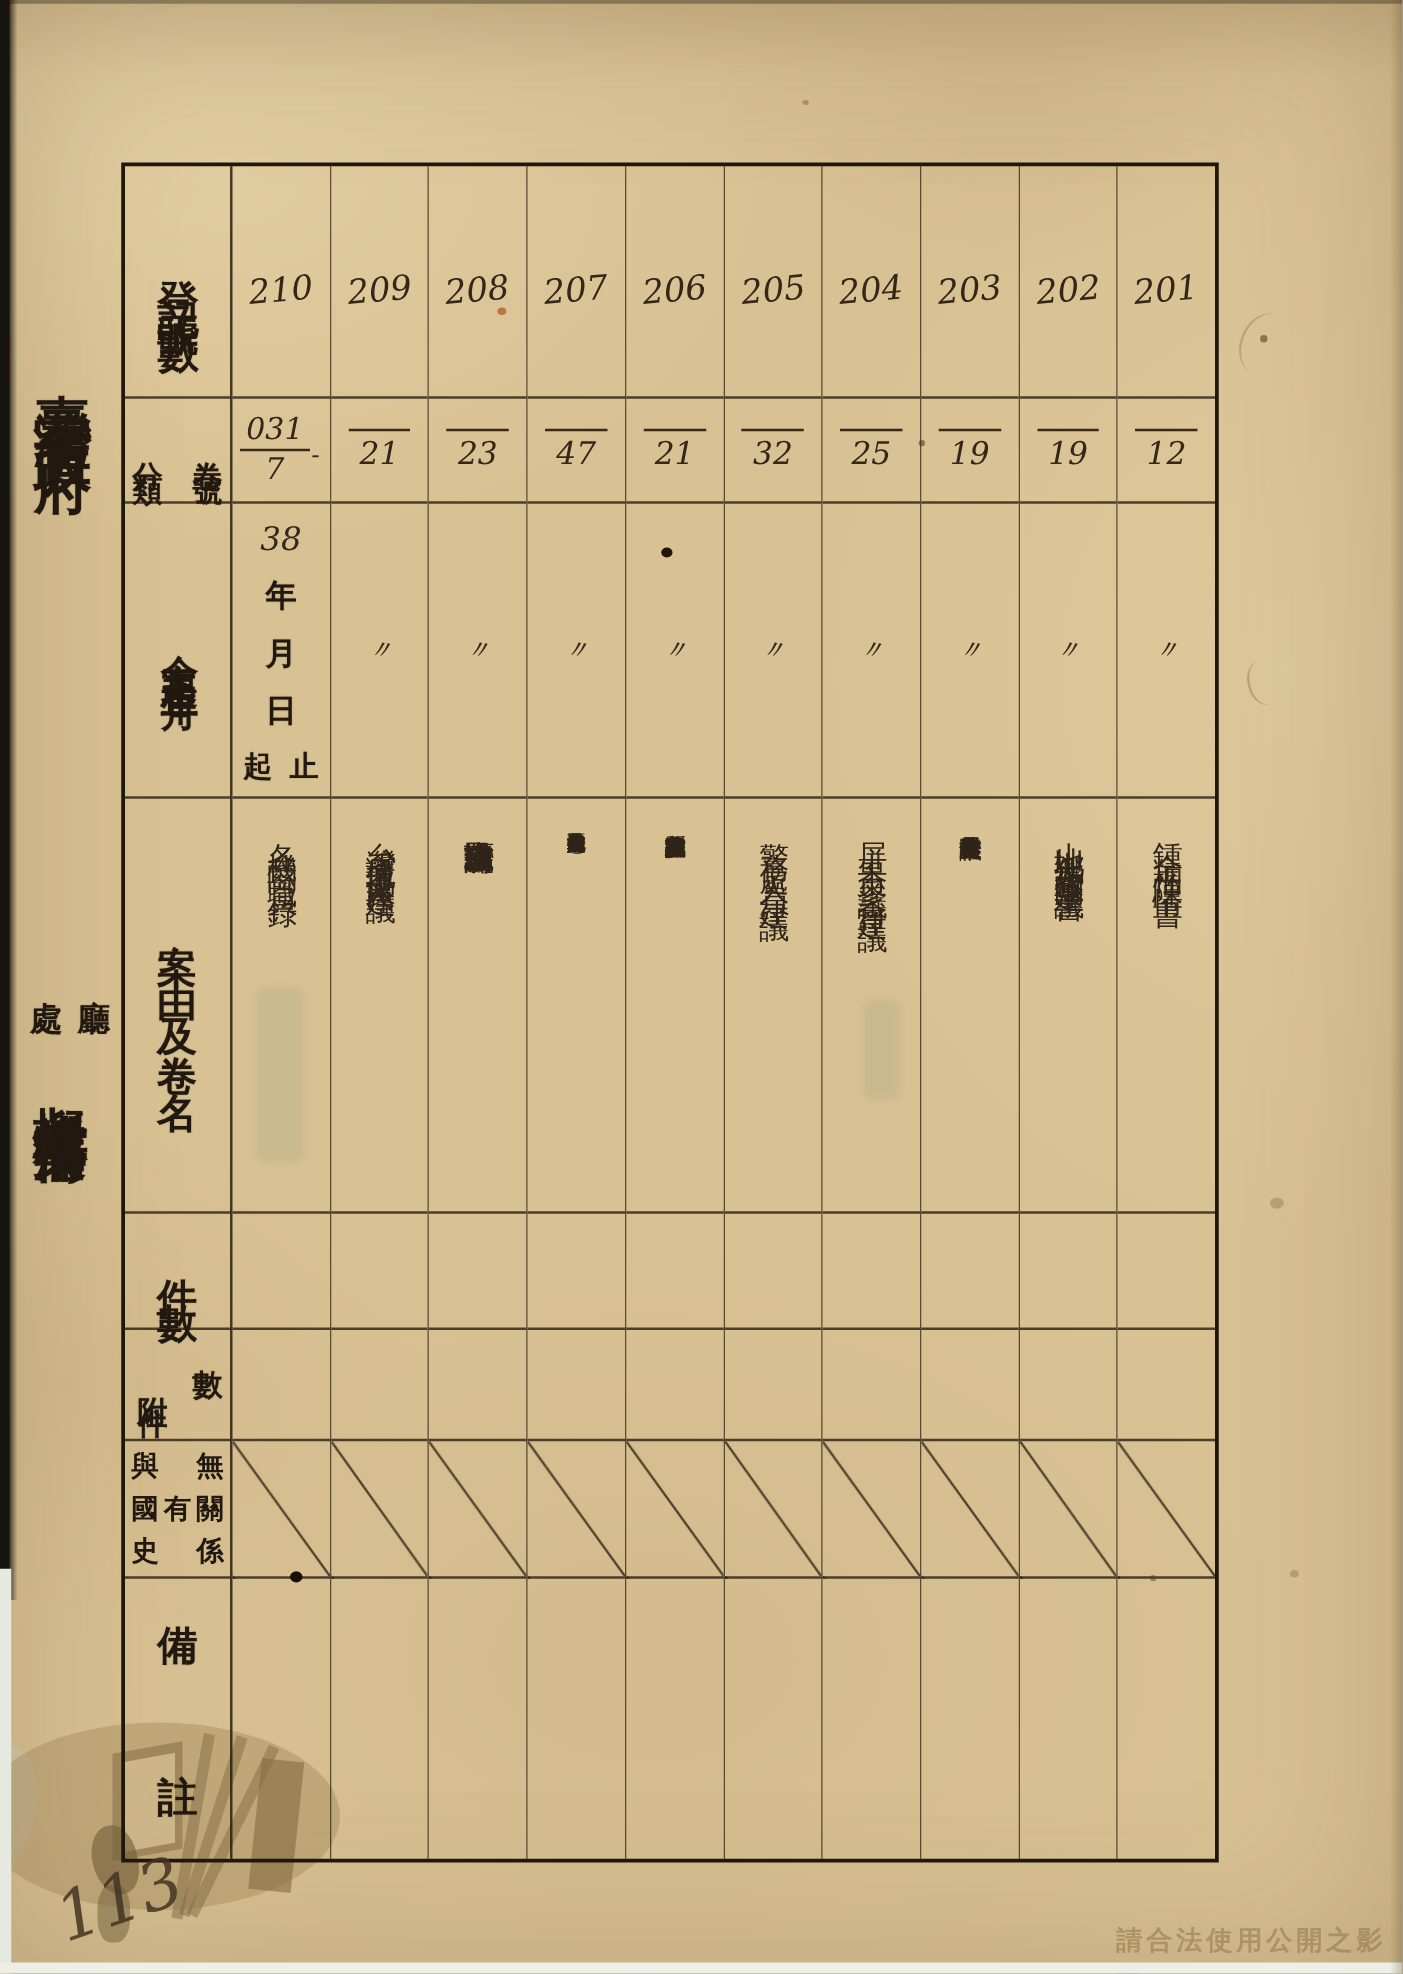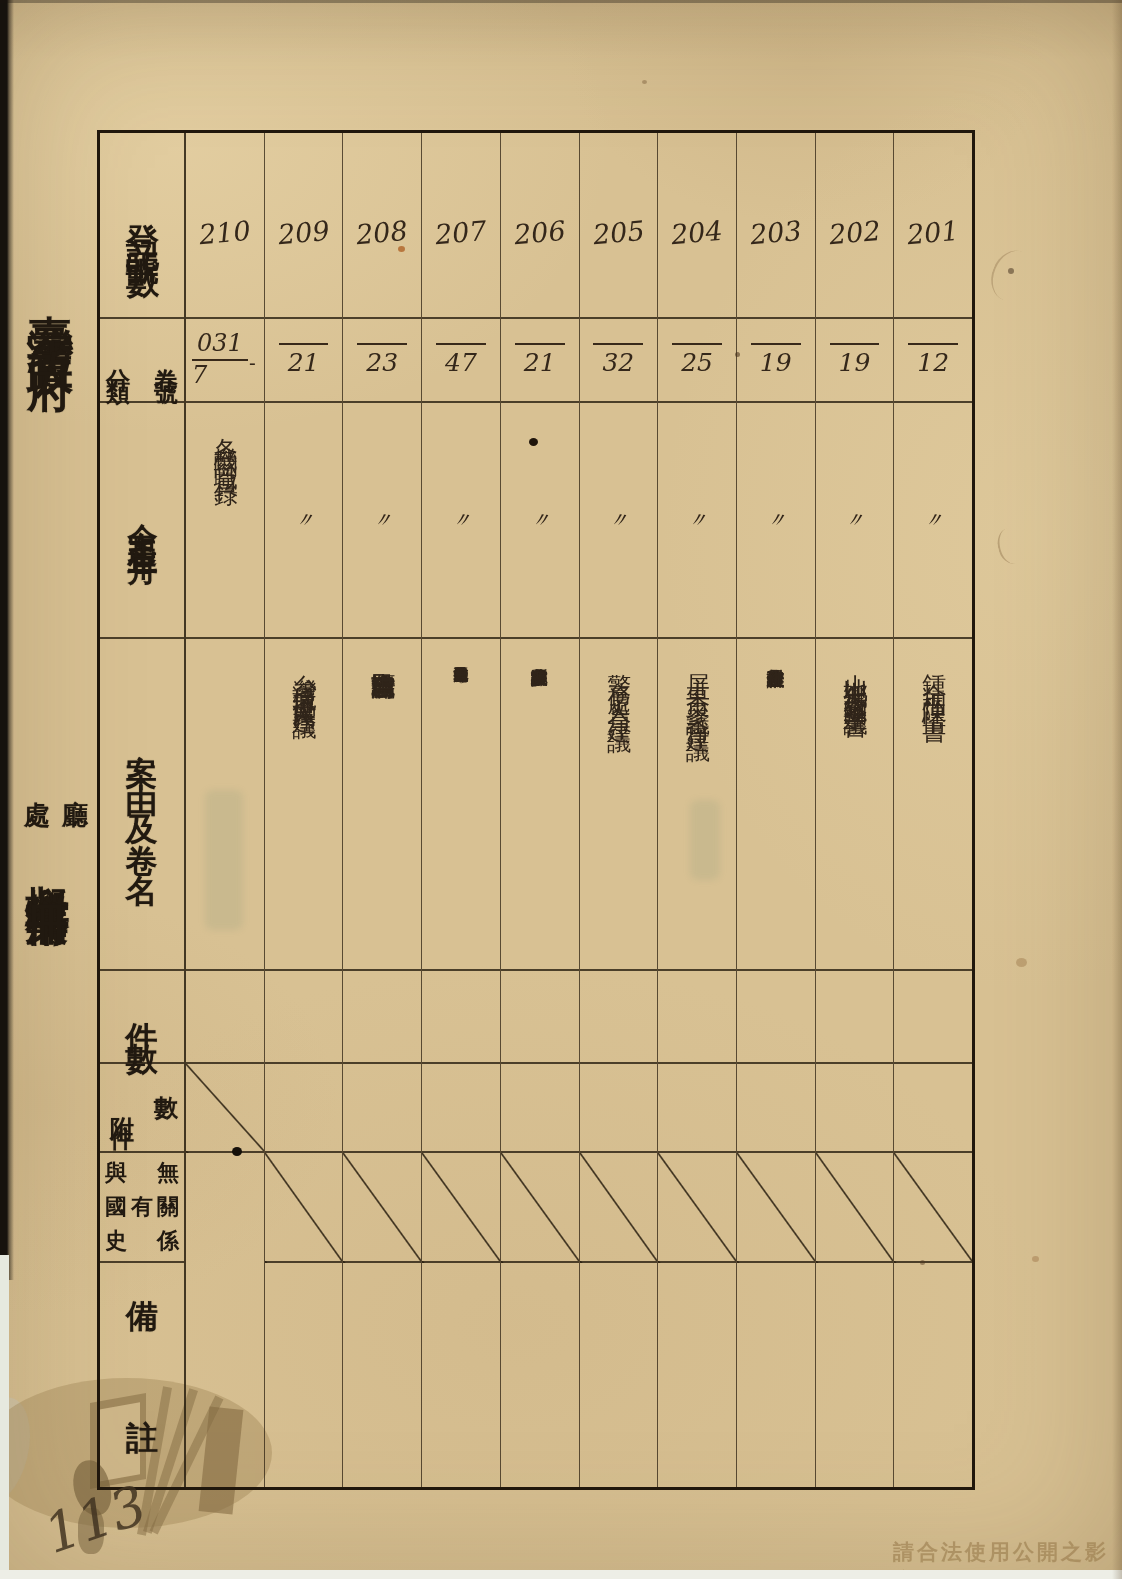--- a/index.html
+++ b/index.html
@@ -57,21 +57,21 @@
   .pairwrap .v{font-size:24px;letter-spacing:10px;}
   .attach-num{font-size:24px;}
   .histgrid{display:grid;grid-template-columns:24px 24px 24px;grid-template-rows:30px 30px 30px;gap:4px 2px;
             font-size:22px;color:#211910;font-weight:bold;align-items:center;justify-items:center;}
   .remarks{display:flex;flex-direction:column;justify-content:space-between;align-items:center;padding:32px 0 26px;}
   .remarks span{font-size:32px;}
 
   
   .regnum{font-size:27px;transform:rotate(-5deg);margin-top:14px;}
   .volnum{font-size:25px;border-top:2.5px solid #38291a;padding:3px 9px 0;}
-  .vstack{display:flex;flex-direction:column;align-items:flex-start;margin-right:auto;margin-left:6px;font-size:24px;line-height:1.15;}
+  .vstack{display:flex;flex-direction:column;align-items:center;margin-right:auto;margin-left:6px;font-size:24px;line-height:1.15;}
   .vstack .vtop{border-bottom:2.5px solid #38291a;padding:0 5px 1px;}
   .vstack .vbot{padding-top:1px;}
   .voldash{position:absolute;right:8px;bottom:26px;font-size:20px;color:#34271a;}
   .datecol{display:flex;flex-direction:column;justify-content:space-between;align-items:center;height:100%;padding:14px 0 8px;}
   .datecol .yr{font-size:26px;}
   .datecol .pl{font-size:25px;}
   .startend{display:flex;gap:14px;font-size:23px;}
   .ditto{font-style:italic;font-size:22px;color:#33261a;transform:rotate(8deg);}
   .subj{position:absolute;left:50%;top:16px;transform:translateX(-50%);line-height:1.08;color:#30251a;}
   .slashcell{background:linear-gradient(to top right,
@@ -191,20 +191,32 @@
             <span class="hand regnum">210</span>
           </div>
           <div class="cell">
             <div class="hand vstack">
               <span class="vtop">031</span>
               <span class="vbot">7</span>
             </div>
             <span class="voldash">-</span>
           </div>
           <div class="cell">
+            <div class="datecol">
+              <span class="hand yr">38</span>
+              <span class="printed pl">年</span>
+              <span class="printed pl">月</span>
+              <span class="printed pl">日</span>
+              <div class="startend">
+                <span class="printed">起</span>
+                <span class="printed">止</span>
+              </div>
+            </div>
+          </div>
+          <div class="cell">
             <div class="v subj" style="font-size: 24px; letter-spacing: 9px;">各機關職員錄</div>
           </div>
           <div class="cell"></div>
           <div class="cell"></div>
           <div class="cell slashcell">
             <div class="inkdot"></div>
           </div>
           <div class="cell last"></div>
         </div>
         <div class="col">

